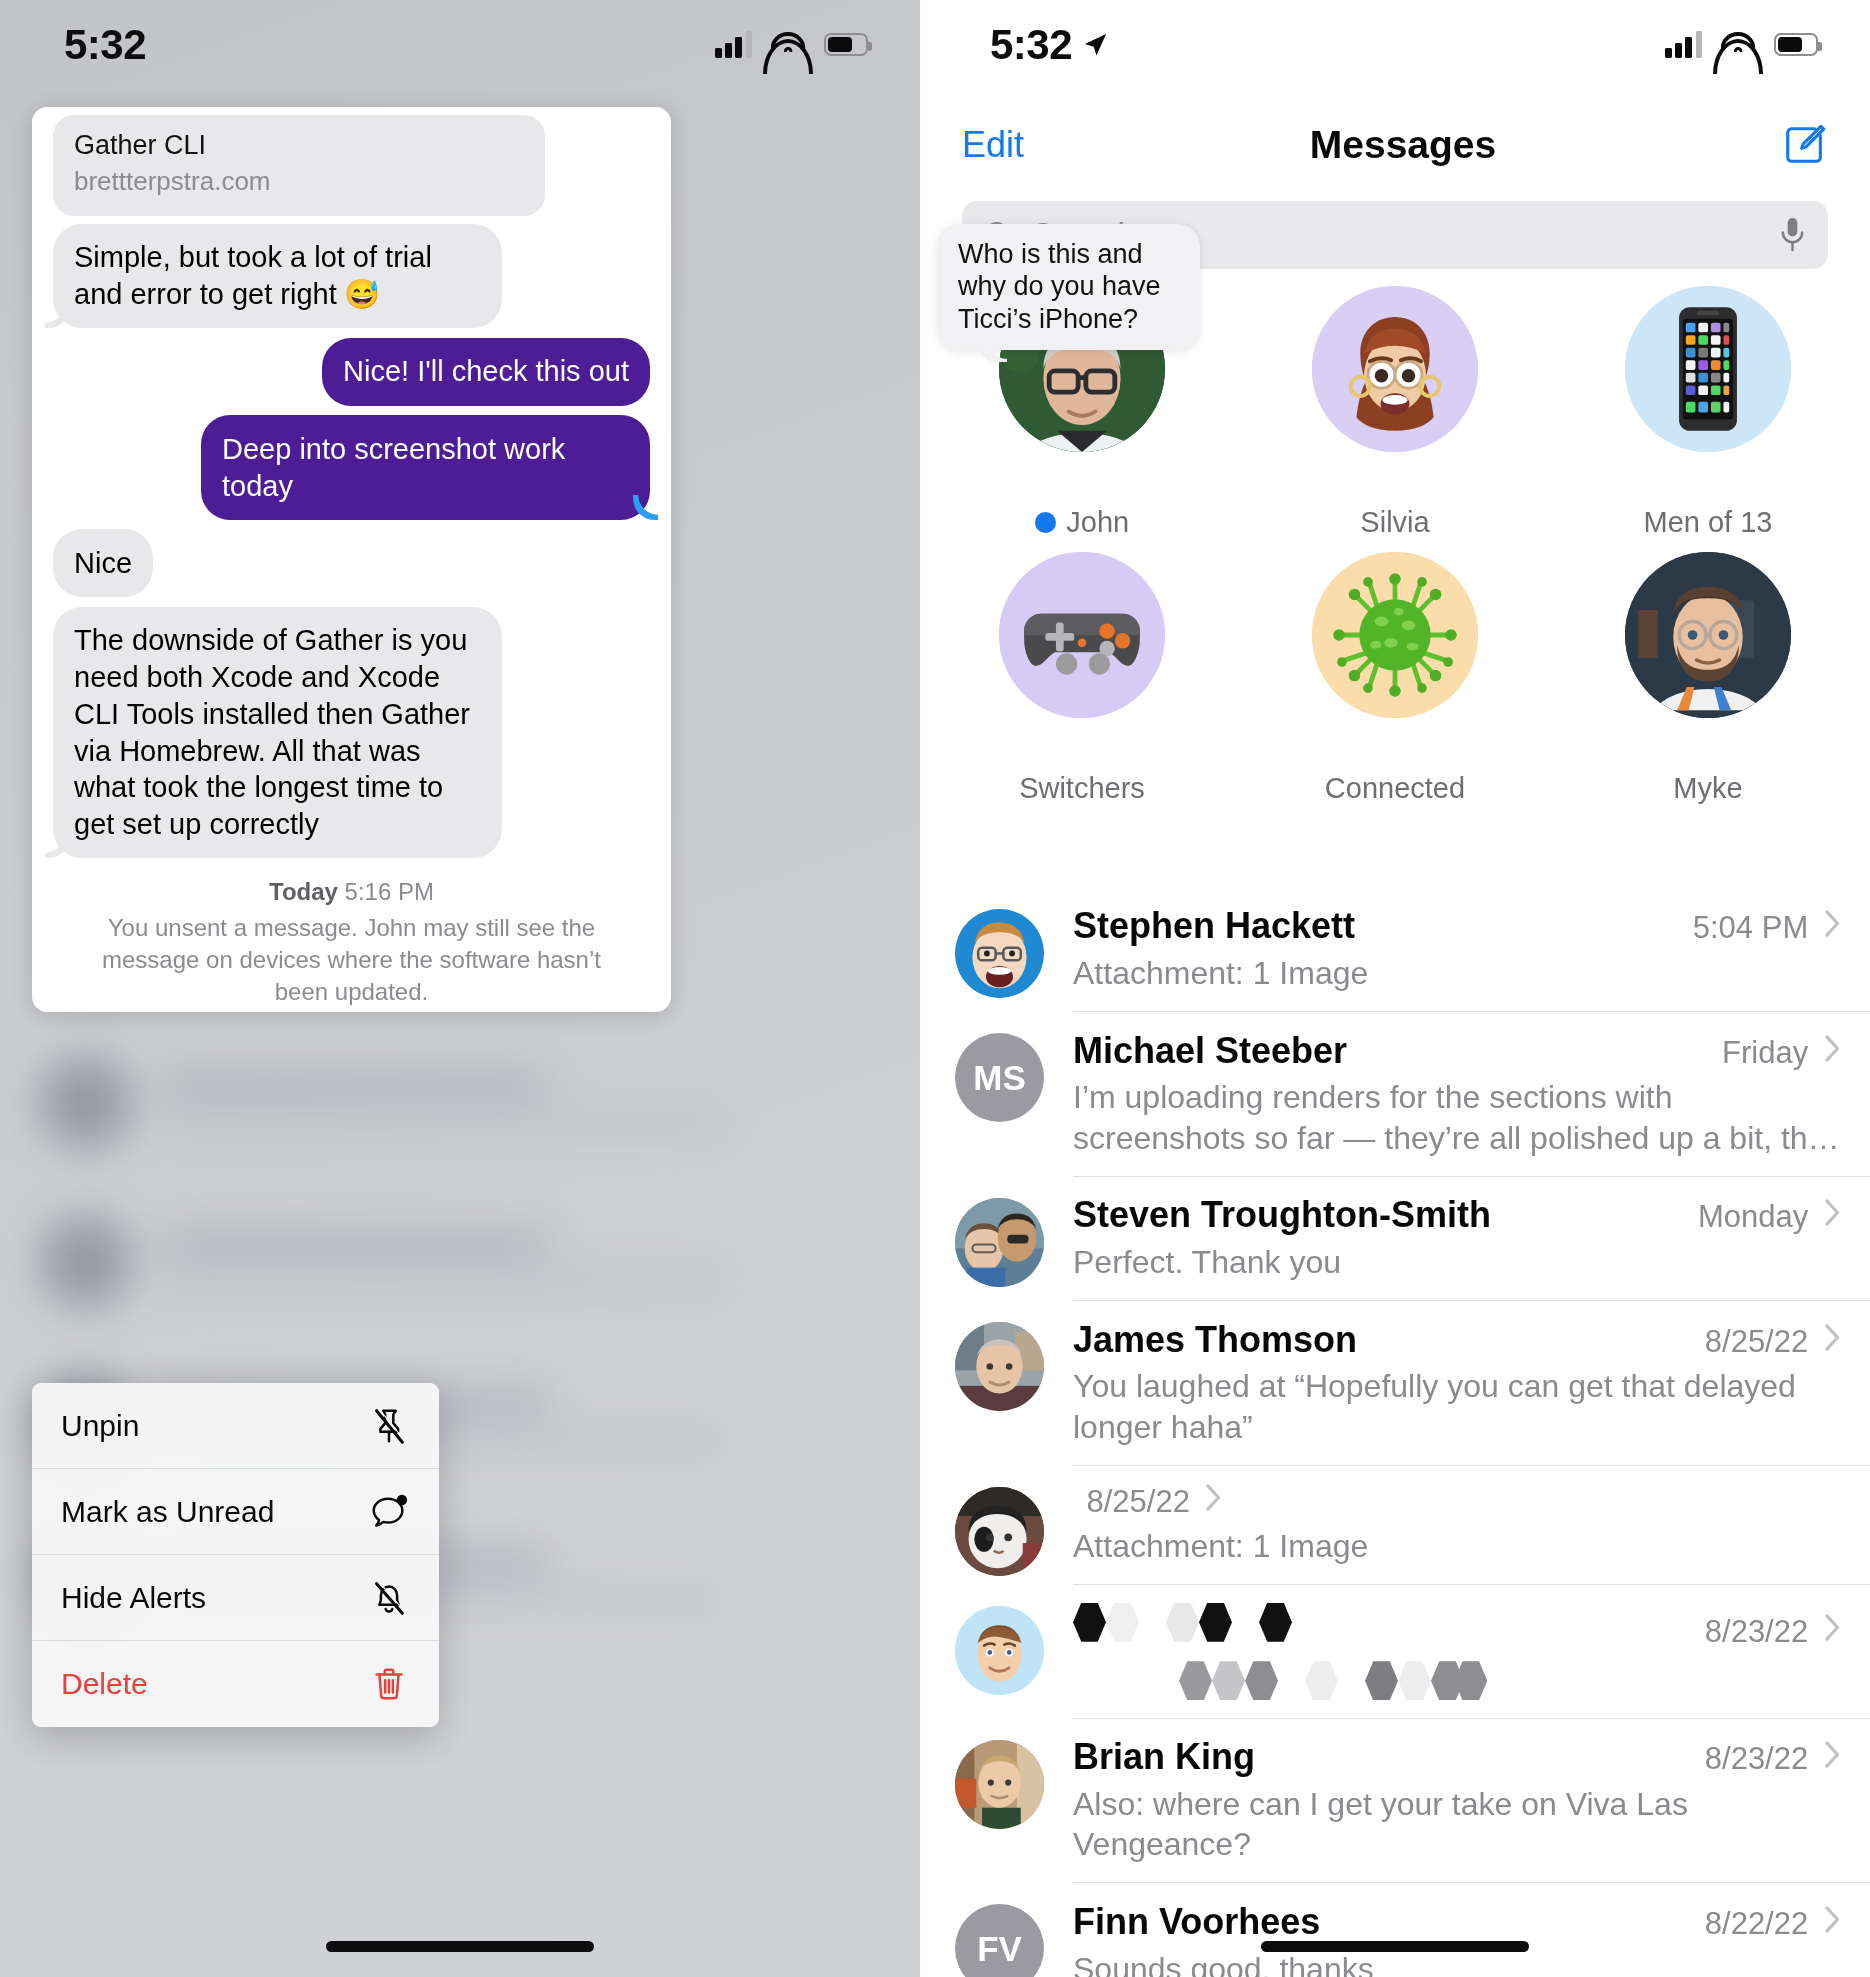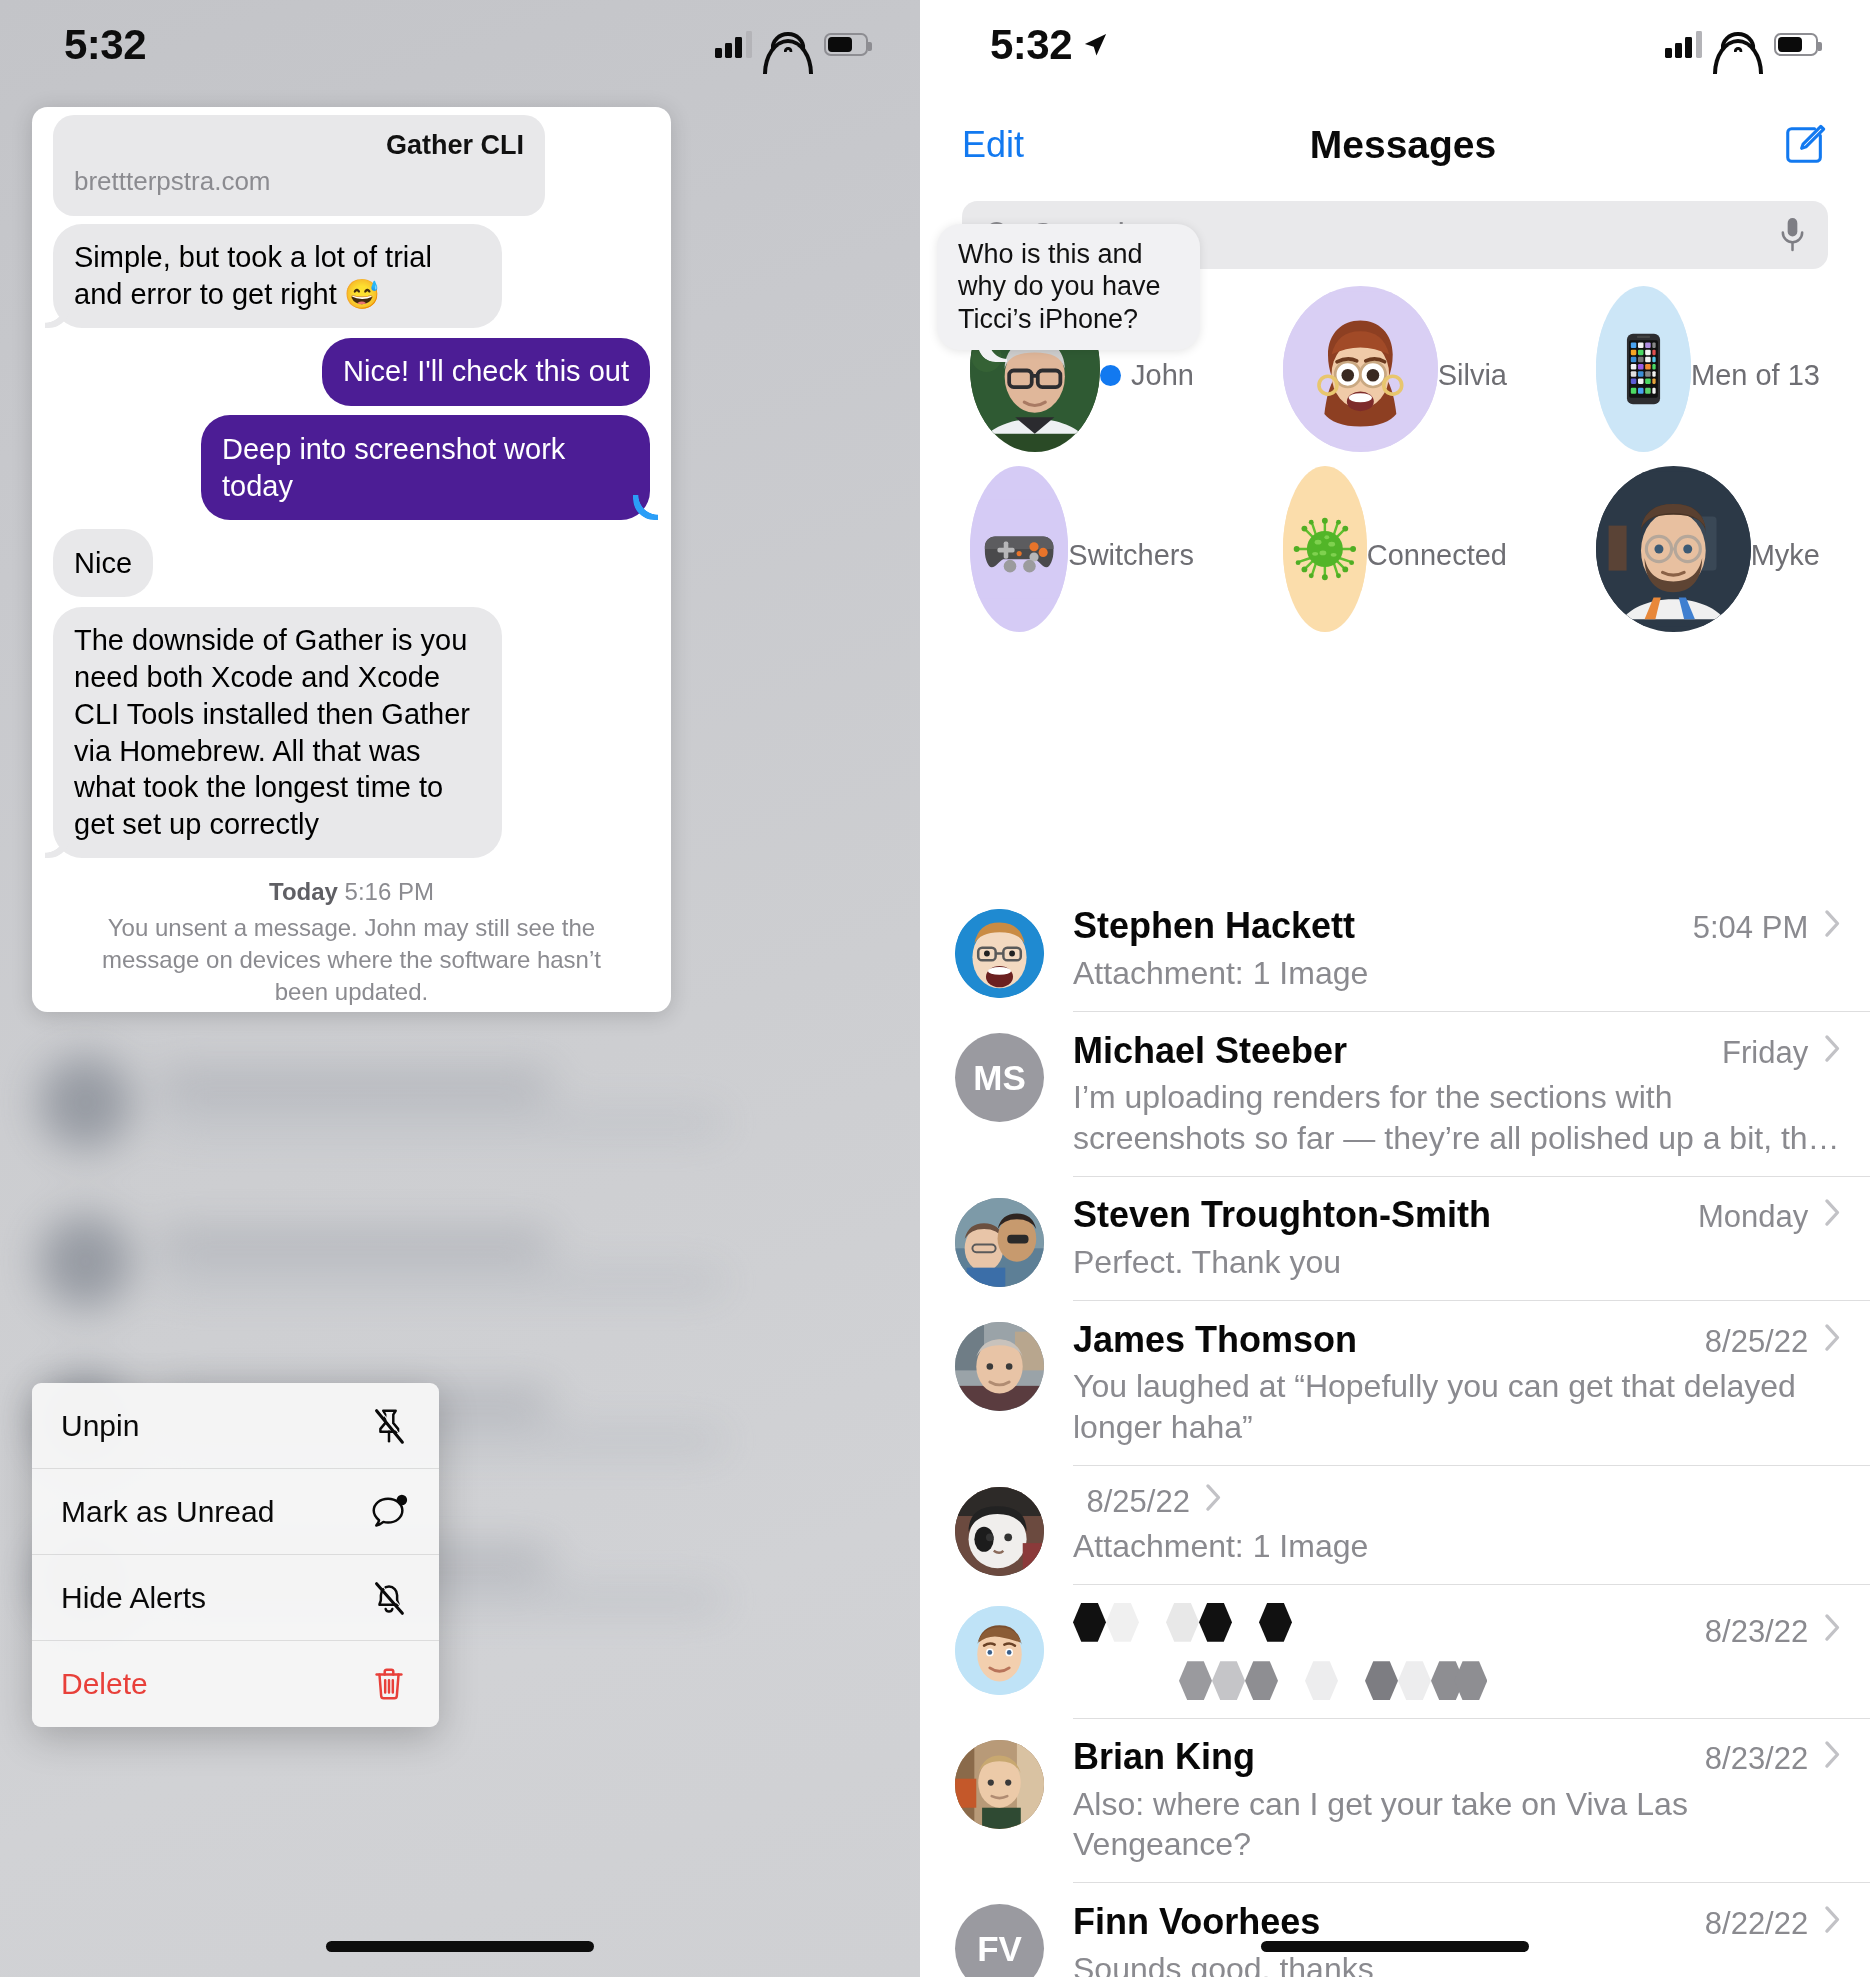--- a/index.html
+++ b/index.html
@@ -73,21 +73,21 @@
     background:#2b9ef7; border-bottom-left-radius:21px;
     -webkit-mask: radial-gradient(circle at 100% 0, transparent 19.3px, #000 20px);
             mask: radial-gradient(circle at 100% 0, transparent 19.3px, #000 20px);
   }
 
   
   .link-prev {
     background:#e8e8ea; border-radius:21px; padding:15.4px 21px 19.3px 21px;
     width:492px;
   }
-  .link-prev .lp-title { font-size:27px; font-weight:700; color:#111; margin-bottom:4.8px;text-align:right; }
+  .link-prev .lp-title { font-size:27px; font-weight:400; color:#111; margin-bottom:4.8px; }
   .link-prev .lp-url   { font-size:26px; color:#8b8b90; }
 
   .meta-center { text-align:center; font-size:24px; color:#8b8b90; margin:19.3px 0 5.8px; }
   .meta-center b { color:#5f5f64; font-weight:700; }
   .meta-note {
     text-align:center; font-size:24px; color:#8b8b90; line-height:1.35;
     padding:0 44px; margin-bottom:17.4px;
   }
 
   
@@ -140,21 +140,21 @@
     position:absolute; top:201px; left:42px; right:42px; height:68px;
     background:#e9e9eb; border-radius:15.4px;
     display:flex; align-items:center; padding:0 21px; gap:15.4px;
   }
   .srch-ico { width:33px; height:33px; flex:none; }
   .srch-ph { flex:1; font-size:33px; color:#8a8a8f; }
   .mic-ico { width:29px; height:39px; flex:none; }
 
   .pinned { position:absolute; top:286px; left:0; right:0; padding:0 50px; }
   .pin-row { display:flex; justify-content:space-between; margin-bottom:13.5px; }
-  .pin { width:224px; display:flex; flex-direction:row; align-items:center; }
+  .pin { width:224px; display:flex; flex-direction:column; align-items:center;gap:40px; }
   .pin-av {
     width:166px; height:166px; border-radius:50%; overflow:hidden; position:relative;
     display:flex; align-items:center; justify-content:center; font-size:79px;
   }
   .pin-label {
     margin-top:13.5px; font-size:29px; color:#6e6e73;
     display:flex; align-items:center; gap:10.6px; white-space:nowrap;
   }
   .unread-dot { width:21px; height:21px; border-radius:50%; background:#1279f0; flex:none; }
 

